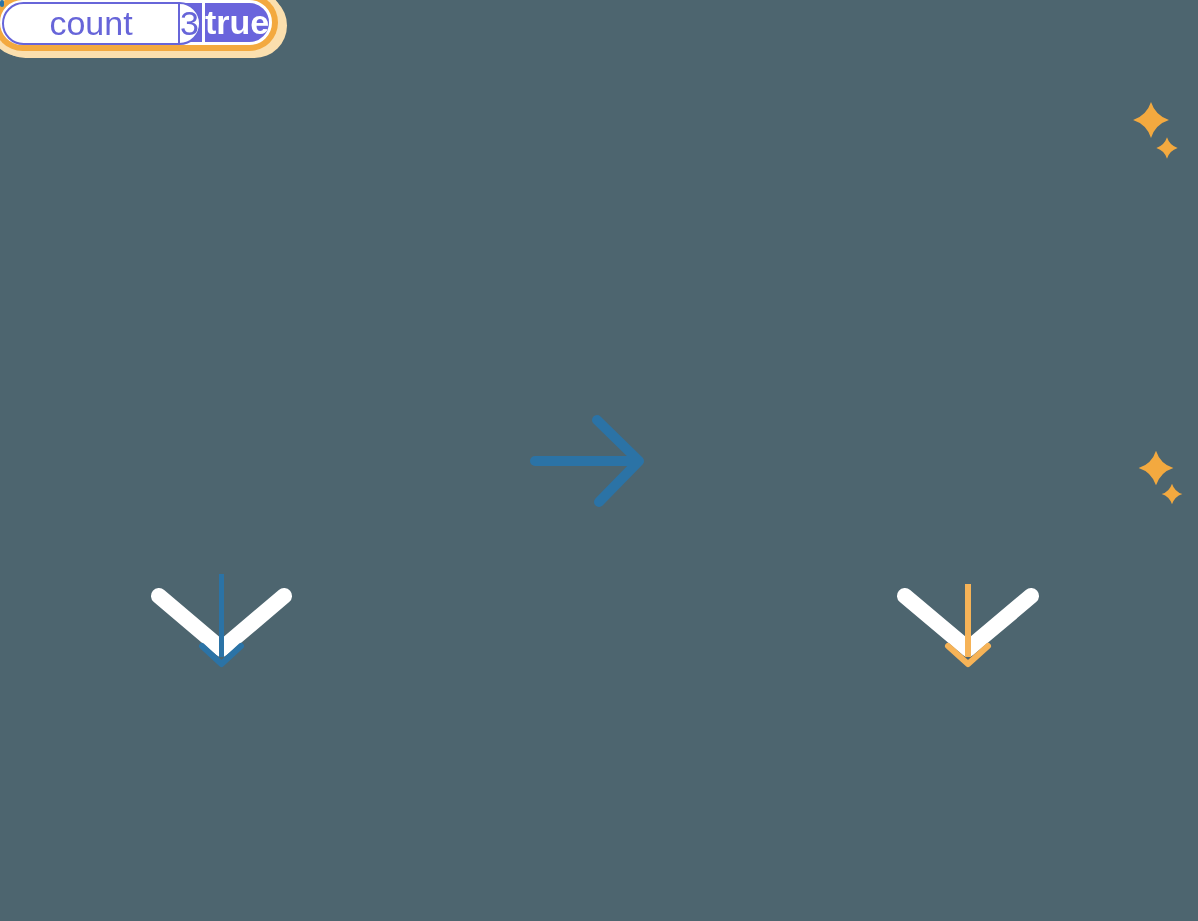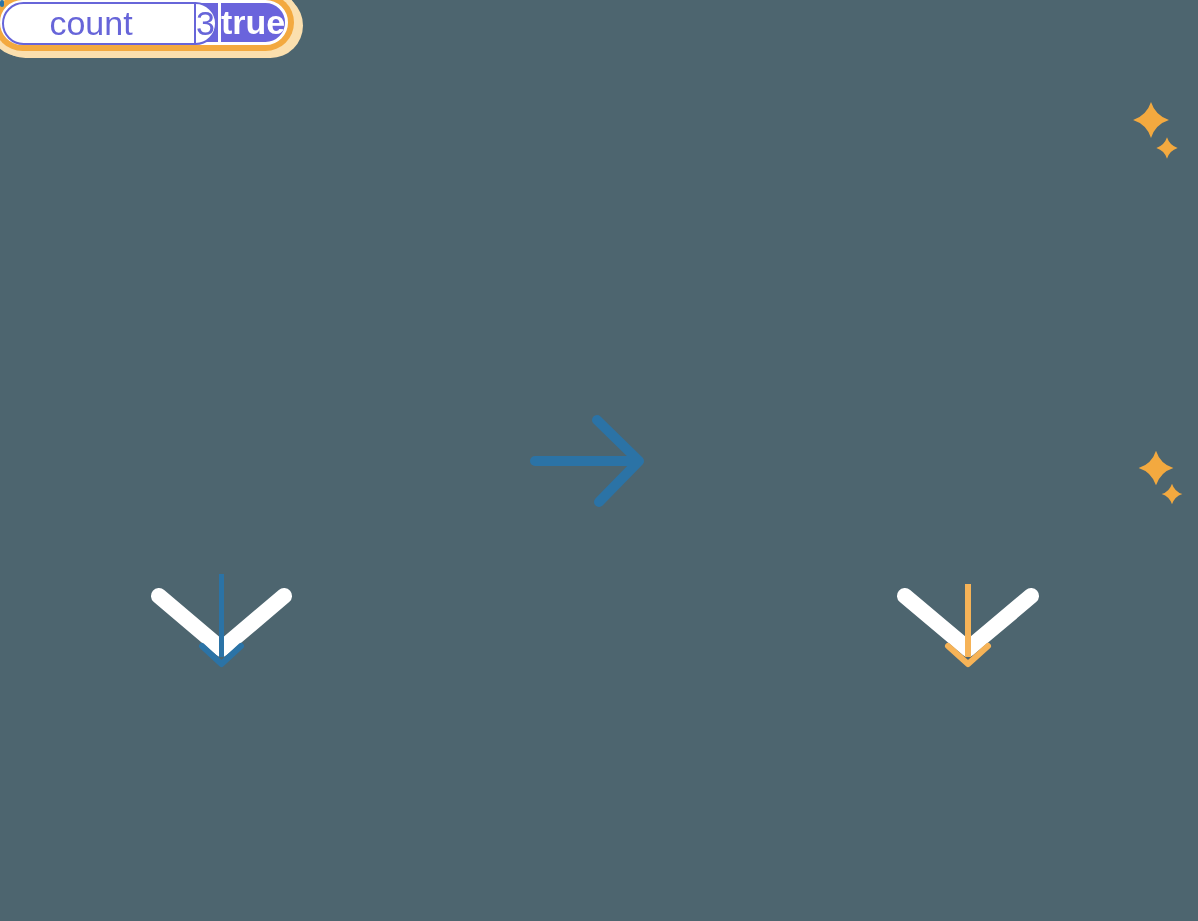--- a/index.html
+++ b/index.html
@@ -16,21 +16,21 @@
   .canvas *{box-sizing:border-box;}
   .card{
     position:absolute; background:var(--card-bg);
     border:2.5px solid var(--line-blue); border-bottom-width:5px;
     border-radius:14px;
   }
   .card-title{
     position:absolute; left:0; right:0; text-align:center;
     font-size:37px; font-weight:500; color:var(--title); line-height:44px;
   }
-  .pill{position:absolute; display:flex; align-items:flex-end; overflow:hidden;gap:16px;}
+  .pill{position:absolute; display:flex; align-items:flex-end; overflow:hidden;}
   .cell{flex:1; display:flex; align-items:center; justify-content:center; font-size:34px;}
   
   .l-app{left:0; top:2; width:440; height:266;}
   .l-app .card-title{top:46;}
   .l-app-pill{left:40; top:121; width:363; height:100; border:2.5px solid var(--purple); border-radius:50px; background:#fff;}
   .l-app-pill .cell{color:var(--purple);}
   .l-app-pill .k{flex:0 0 205px;}
   .l-app-pill .v{border-left:2.5px solid var(--purple);}
   .l-conn1{position:absolute; left:220; top:266; width:5; height:58; background:var(--line-blue);}
   .l-div{left:146; top:322; width:155; height:102; display:flex; align-items:center; justify-content:center;}

